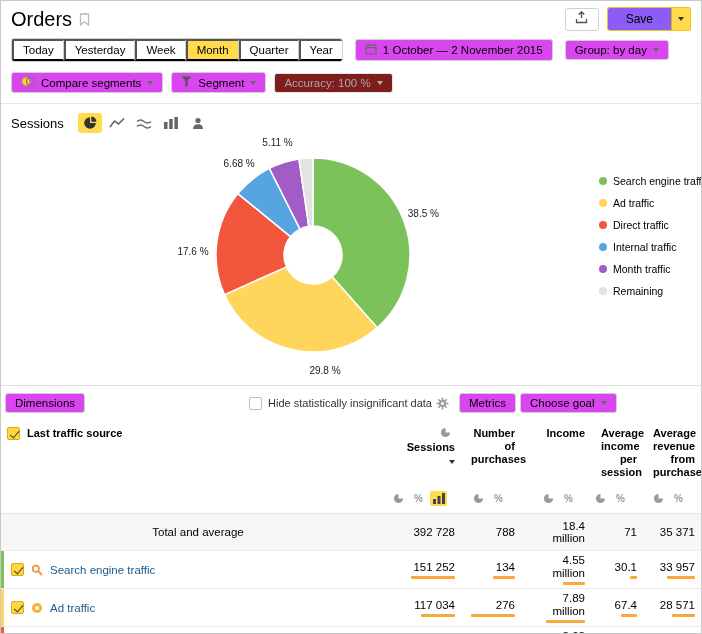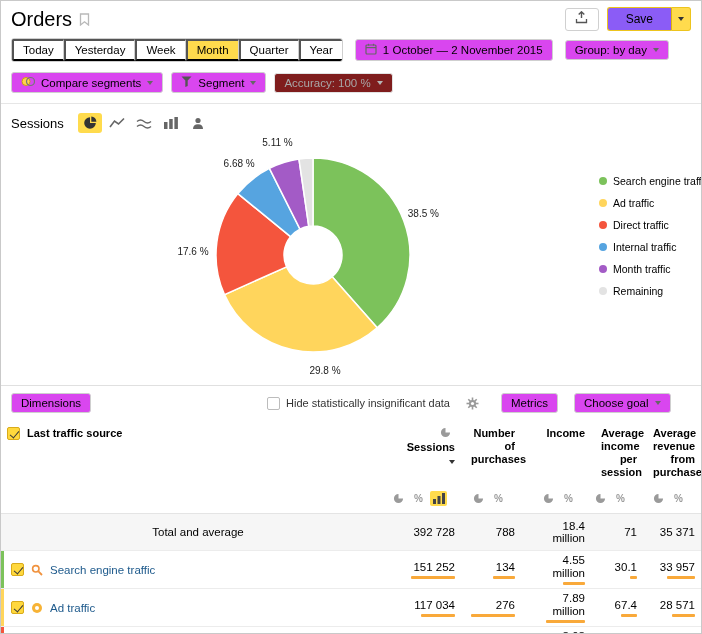--- a/index.html
+++ b/index.html
@@ -37,21 +37,21 @@
   .icon-sm{width:24px;height:20px;border-radius:3px;display:inline-flex;align-items:center;justify-content:center;cursor:pointer}
   .icon-sm.active{background:#ffdb4d}
   .chart-area{position:relative;height:250px}
   .donut{position:absolute;left:192px;top:0}
   .slice-label{position:absolute;transform:translate(-50%,-50%);font-size:10px;color:#222;white-space:nowrap}
   .legend{position:absolute;left:598px;top:40px}
   .legend-item{display:flex;align-items:center;gap:6px;margin-bottom:10px;font-size:10.5px;cursor:pointer;white-space:nowrap}
   .dot{width:8px;height:8px;border-radius:50%;flex:none}
 
   
-  .tbl-toolbar{display:flex;align-items:center;border-top:1px solid #e0e0e0;padding:7px 10px;gap:16px}
+  .tbl-toolbar{display:flex;align-items:center;border-top:1px solid #e0e0e0;padding:7px 4px;gap:4px}
   .hide-group{display:flex;align-items:center;gap:6px;margin-left:160px;font-size:11px;color:#333;cursor:pointer}
   .gear{display:inline-flex;margin-right:6px}
 
   
   .cb{width:13px;height:13px;border-radius:2px;display:inline-block;position:relative;flex:none;cursor:pointer}
   .cb.checked{background:#ffd83d;border:1px solid #d9ab1b}
   .cb.checked::after{content:'';position:absolute;left:3.5px;top:0.5px;width:4px;height:8px;border:solid #3a3a3a;border-width:0 1.8px 1.8px 0;transform:rotate(40deg)}
   .cb.unchecked{background:#fff;border:1px solid #bcbcbc}
 
   

